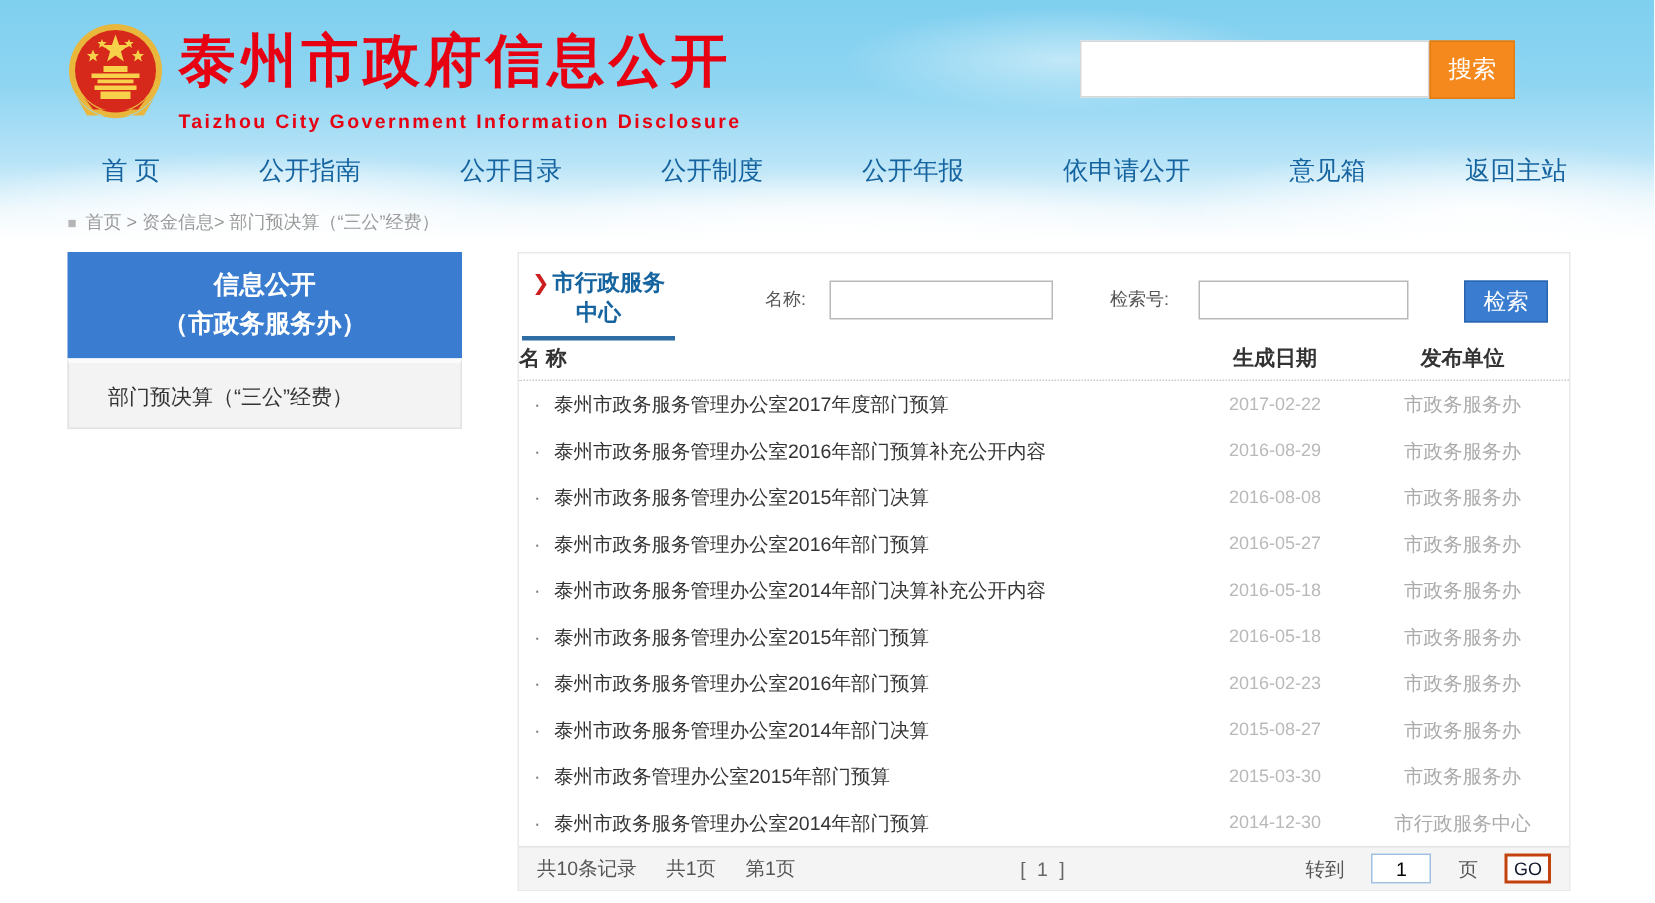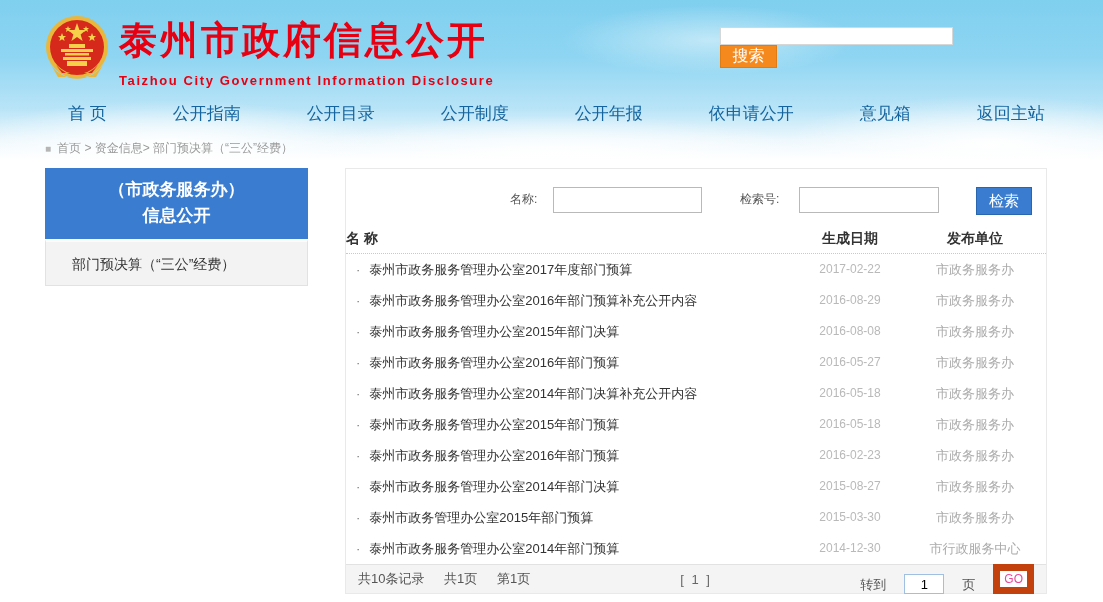--- a/index.html
+++ b/index.html
@@ -16,21 +16,21 @@
   .c1 { left:-40px; top:100px; width:420px; height:90px; }
   .c2 { left:300px; top:115px; width:520px; height:80px; }
   .c3 { left:780px; top:95px; width:420px; height:100px; }
   .c4 { left:560px; top:5px; width:300px; height:70px; opacity:.5; }
 
   .banner { position:absolute; left:0; top:0; width:1103px; height:96px; }
   .emblem { position:absolute; left:44px; top:11px; width:66px; height:76px; }
   .title-wrap { position:absolute; left:119px; top:15px; }
   .site-title { color:var(--red); font-size:38px; font-weight:bold; letter-spacing:3px; }
   .site-subtitle { color:var(--red); font-size:13px; font-weight:bold; letter-spacing:1.6px; margin-top:7px; }
-  .top-search { position:absolute; left:720px; top:27px; height:39px; display:flex;flex-direction:column; }
+  .top-search { position:absolute; left:720px; top:27px; height:39px; display:flex; }
   .top-search input { width:233px; height:38px; border:1px solid #d7d7d7; padding:0 8px; font-size:14px; outline:none; }
   .top-search button { width:57px; height:39px; background:var(--orange); color:#fff; border:1px solid #e07c12; font-size:16px; cursor:pointer; }
 
   .nav { position:absolute; left:68px; top:102px; display:flex; gap:66px; }
   .nav-item { color:var(--navy); font-size:17px; cursor:pointer; white-space:nowrap; }
 
   .breadcrumb { position:absolute; left:45px; top:140px; font-size:12px; color:#9a9a9a; }
   .breadcrumb .sq { color:#b5b5b5; font-size:10px; margin-right:6px; }
 
   
@@ -60,21 +60,21 @@
   .trow .cell-name { flex:1; text-align:left; padding-left:10px; color:#333; white-space:nowrap; overflow:hidden; cursor:pointer; }
   .trow .bullet { color:#777; margin-right:9px; }
   .trow .cell-date { width:108px; text-align:center; color:#b9b9b9; font-size:12px; }
   .trow .cell-unit { width:142px; text-align:center; color:#ababab; font-size:13px; }
 
   .pager { position:relative; height:29px; background:#f4f4f4; border-top:1px solid #e2e2e2; display:flex; align-items:center; padding:12px 12px; font-size:13px; color:#555; }
   .pager .summary span { margin-right:16px; }
   .pager .pages { position:absolute; left:0; right:0; text-align:center; color:#666; letter-spacing:2px; cursor:pointer; }
   .pager .goto { margin-left:auto; display:flex; align-items:flex-end; gap:18px; position:relative; z-index:1; }
   .pager .goto input { width:40px; height:20px; border:1px solid #9fc0e0; text-align:center; font-size:13px; background:#fff; outline:none; }
-  .pager .go-btn { border:7px solid #c2410c; background:#fff; font-size:12px; padding:1px 4px; color:#ec4899; cursor:pointer; font-family:"Liberation Sans",sans-serif; }
+  .pager .go-btn { border:2px solid #c2410c; background:#fff; font-size:12px; padding:1px 4px; color:#0f172a; cursor:pointer; font-family:"Liberation Sans",sans-serif; }
 </style>
 </head>
 <body>
 
 <div class="page">
 
   <div class="sky">
     <div class="cloud c1"></div>
     <div class="cloud c2"></div>
     <div class="cloud c3"></div>
@@ -126,31 +126,35 @@
 
       <div class="nav-item">返回主站</div>
     </div>
 
   <div class="breadcrumb">
     <span class="sq">■</span><span>首页 &gt; 资金信息&gt; 部门预决算（“三公”经费）</span>
   </div>
 
   <div class="sidebar">
     <div class="sidebar-head">
+      <div>信息公开</div>
       <div>（市政务服务办）</div>
-      <div>信息公开</div>
     </div>
     <div>
 
         <div class="sidebar-item">部门预决算（“三公”经费）</div>
       </div>
   </div>
 
   <div class="panel">
     <div class="panel-top">
+      <div class="tab">
+        <div><span class="chev">❯</span><span>市行政服务</span></div>
+        <div>中心</div>
+      </div>
       <span class="f-label lbl-name">名称:</span>
       <input class="f-input inp-name" type="text" value="" style="">
       <span class="f-label lbl-idx">检索号:</span>
       <input class="f-input inp-idx" type="text" value="" style="">
       <button class="btn-search">检索</button>
     </div>
 
     <div class="thead">
       <div class="col-name">名 称</div>
       <div class="col-date">生成日期</div>

